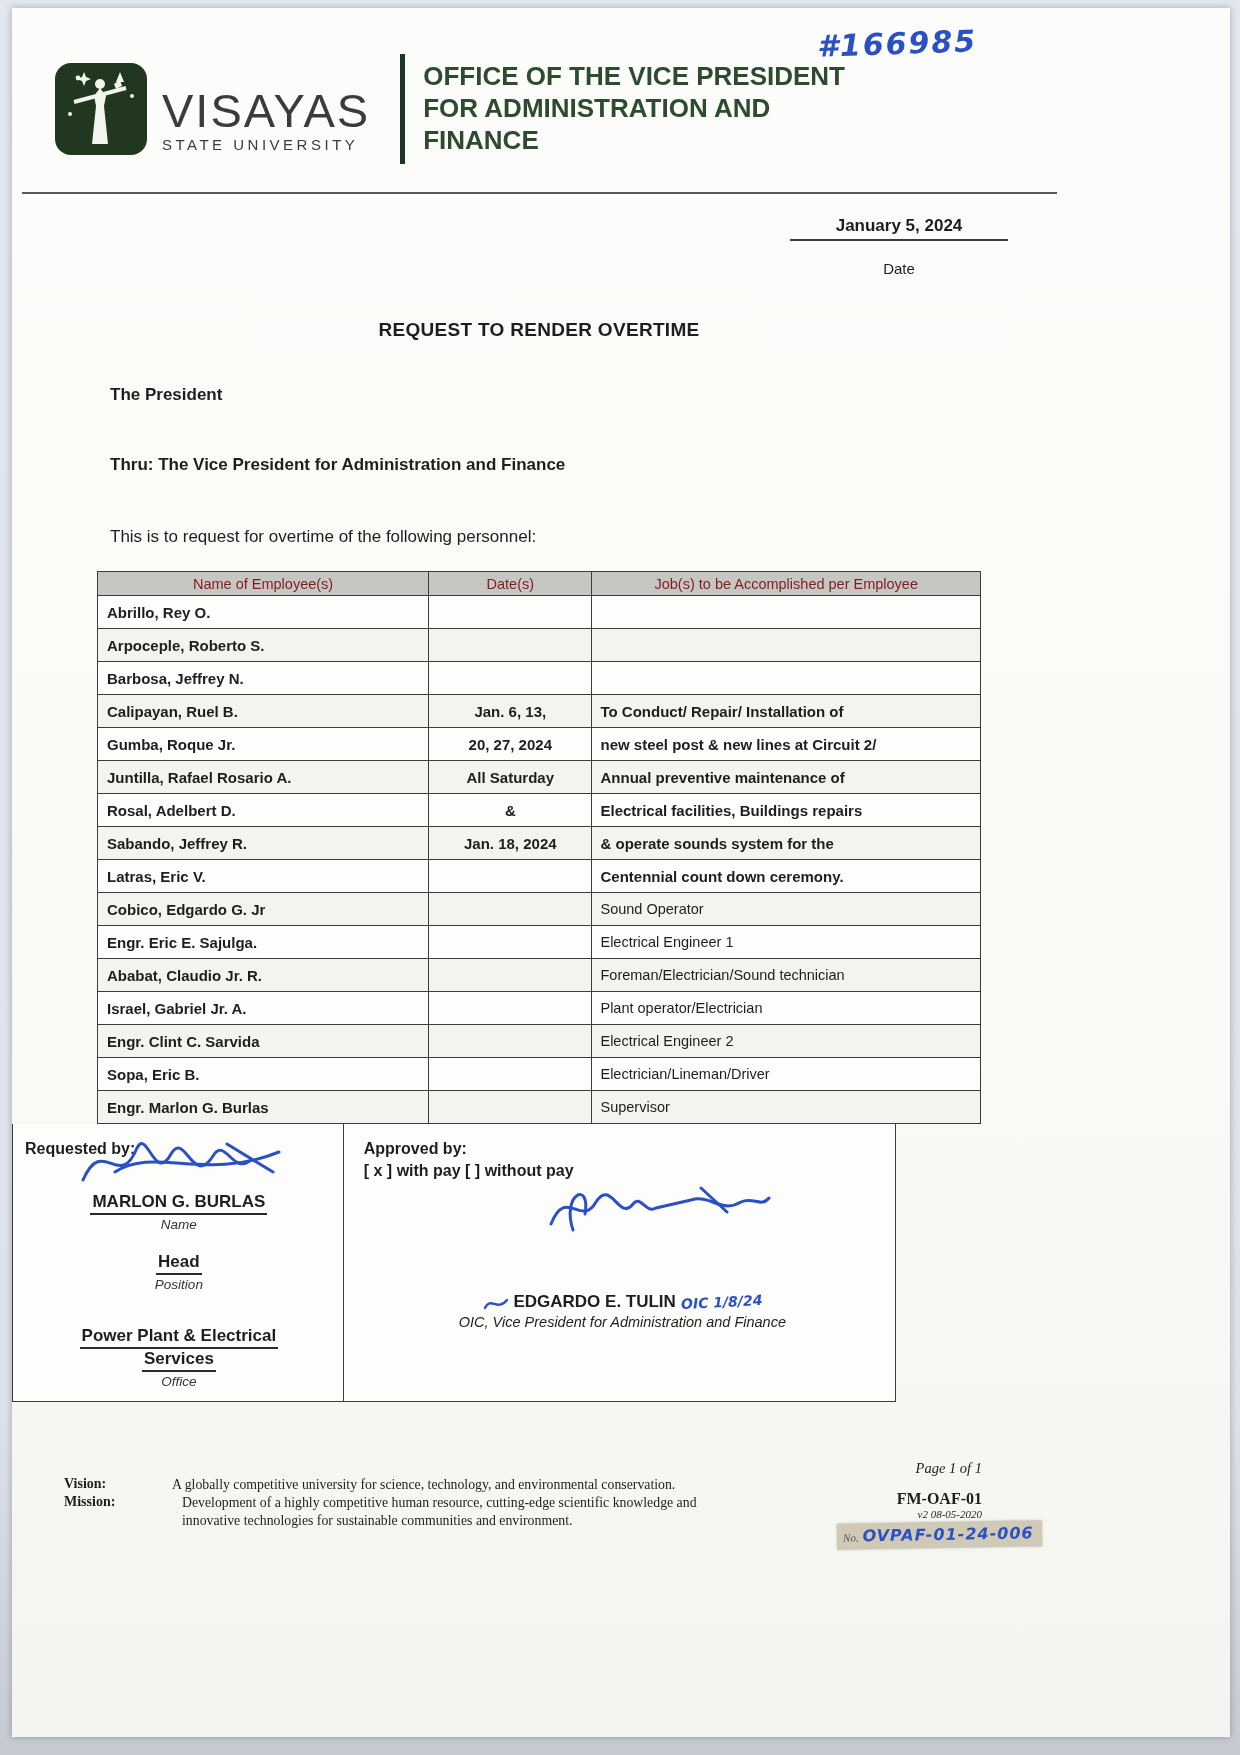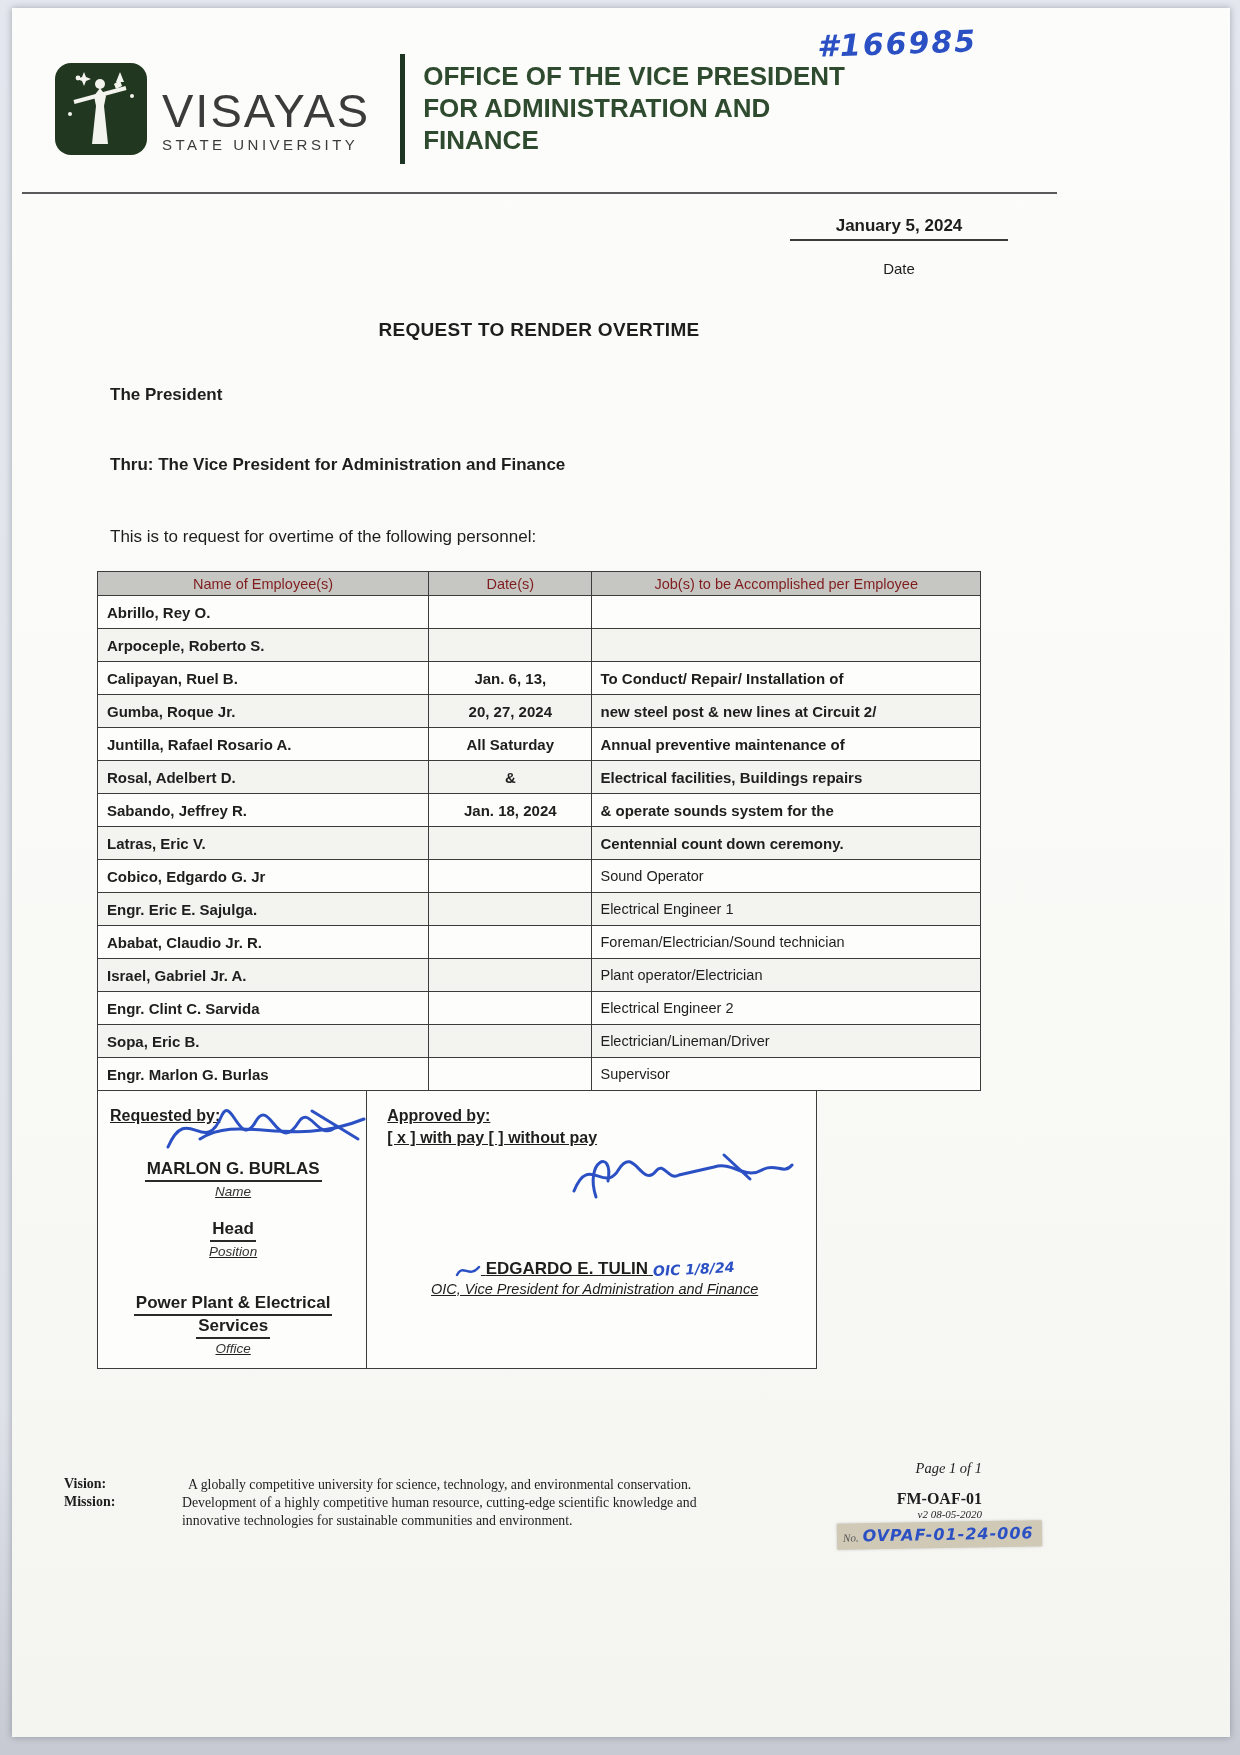--- a/index.html
+++ b/index.html
@@ -55,42 +55,42 @@
   .col-name { width:37.5%; } .col-date { width:18.5%; } .col-job { width:44%; }
   .ot-table td { height:33px; font-size:15px; vertical-align:middle; background:#fdfdfb; }
   .ot-table tr:nth-child(even) td { background:#f3f3ef; }
   td.cell-name { font-weight:bold; padding-left:9px; }
   td.cell-date { font-weight:bold; text-align:center; }
   td.cell-job { padding-left:8px; }
   td.cell-job.bold { font-weight:bold; }
   td.cell-job.plain { font-size:14.5px; font-weight:normal; }
 
   
-  .sig-box { margin-left:85px; width:720px; display:flex; border:1px solid #3c3c3c; border-top:none; min-height:262px; background:#fdfdfb;text-decoration:underline; }
+  .sig-box { width:884px; display:flex; border:1px solid #3c3c3c; border-top:none; min-height:262px; background:#fdfdfb; }
   .sig-left { width:37.5%; border-right:1px solid #3c3c3c; position:relative; padding:16px 10px 12px 12px; }
   .sig-right { flex:1; position:relative; padding:16px 14px 12px 20px; }
   .sig-label { font-weight:bold; font-size:16px; }
   .pay-line { font-weight:bold; font-size:16px; margin-top:4px; }
   .sig-center { text-align:center; }
   .u-name { display:inline-block; font-weight:bold; font-size:17px; border-bottom:2px solid #2a2a2a; padding:0 2px 1px; }
   .caption { font-style:italic; font-size:13.5px; color:#333; margin-top:2px; }
   .sig-svg-req { position:absolute; left:62px; top:0px; }
   .sig-svg-app { position:absolute; left:195px; top:48px; }
   .approved-name-row { margin-top:112px; text-align:center; font-size:17px; }
   .approved-note { font-size:14px; font-weight:bold; transform:rotate(-3deg); display:inline-block; }
   .approved-title { text-align:center; font-style:italic; font-size:14.5px; margin-top:2px; }
   .req-stack { margin-top:34px; } .gap-md { height:20px; }
 
   
   .doc-footer { position:absolute; left:0; top:1442px; width:100%; font-family:"Liberation Serif", serif; }
   .page-of { position:absolute; right:248px; top:10px; font-style:italic; font-size:14.5px; }
   .vm-row { position:absolute; left:52px; display:flex; width:660px; }
   .vm-label { width:108px; font-weight:bold; font-size:14px; }
   .vm-text { flex:1; font-size:13.8px; line-height:1.3; }
-  .vision-row { top:26px;gap:16px; } .mission-row { top:44px;gap:10px; }
+  .vision-row { top:26px; } .mission-row { top:44px;gap:10px; }
   .form-code { position:absolute; right:248px; top:40px; font-weight:bold; font-size:16px; }
   .form-version { position:absolute; right:248px; top:58px; font-style:italic; font-size:11px; }
   .form-no {
     position:absolute; right:188px; top:72px; background:#cfc9b6; padding:3px 8px 4px 6px;
     transform:rotate(-1deg); box-shadow:0 0 3px rgba(0,0,0,.2); white-space:nowrap;
   }
   .form-no-label { font-size:11px; font-style:italic; color:#555; margin-right:4px; }
   .form-no-value { font-size:16px; font-weight:bold; letter-spacing:1px; }
 </style>
 </head>
@@ -151,20 +151,25 @@
       </tr>
     </thead>
     <tbody>
         <tr>
           <td class="cell-name">Abrillo, Rey O.</td>
           <td class="cell-date"></td>
           <td class="cell-job bold"></td>
         </tr>
         <tr>
           <td class="cell-name">Arpoceple, Roberto S.</td>
+          <td class="cell-date"></td>
+          <td class="cell-job bold"></td>
+        </tr>
+        <tr>
+          <td class="cell-name">Barbosa, Jeffrey N.</td>
           <td class="cell-date"></td>
           <td class="cell-job bold"></td>
         </tr>
         <tr>
           <td class="cell-name">Calipayan, Ruel B.</td>
           <td class="cell-date">Jan. 6, 13,</td>
           <td class="cell-job bold">To Conduct/ Repair/ Installation of</td>
         </tr>
         <tr>
           <td class="cell-name">Gumba, Roque Jr.</td>

